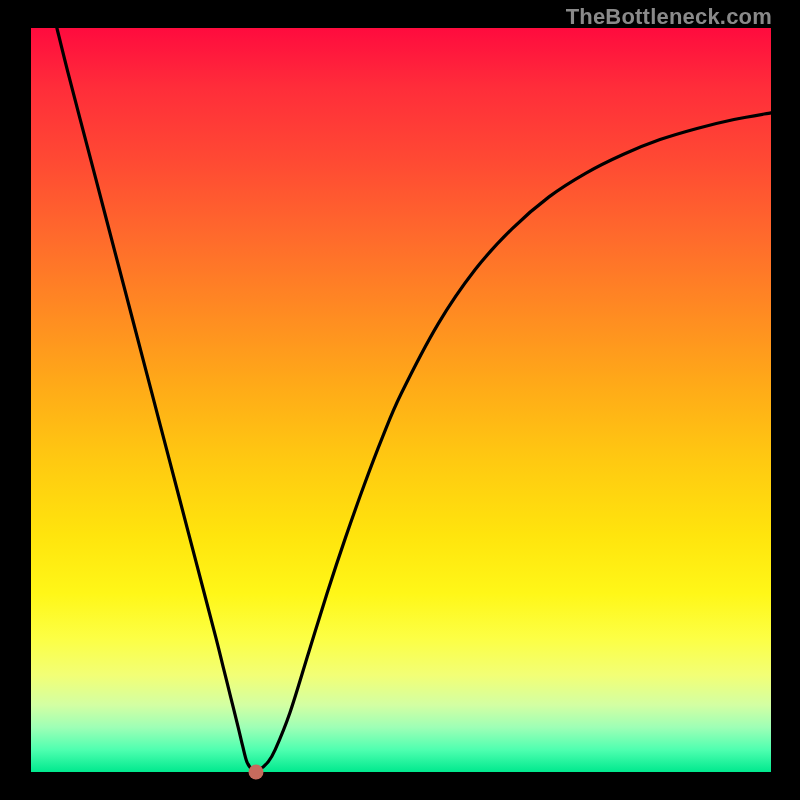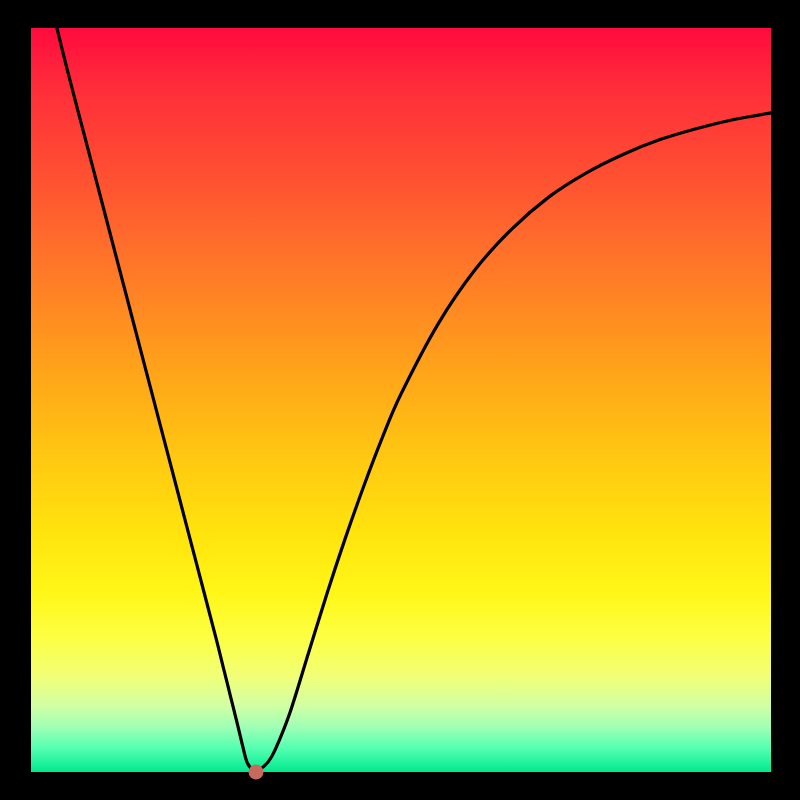--- a/index.html
+++ b/index.html
@@ -75,13 +75,14 @@
 <div class="frame">
 
   <div class="plot-area"></div>
 
   <svg class="curve" viewBox="0 0 740 744" preserveAspectRatio="none">
     <path id="curve-path" d="M 25.90 0.00 C 27.75 7.44, 32.07 25.42, 37.00 44.64 C 41.93 63.86, 49.33 91.76, 55.50 115.32 C 61.67 138.88, 67.83 162.44, 74.00 186.00 C 80.17 209.56, 86.33 233.12, 92.50 256.68 C 98.67 280.24, 104.83 303.80, 111.00 327.36 C 117.17 350.92, 123.33 374.48, 129.50 398.04 C 135.67 421.60, 141.83 445.16, 148.00 468.72 C 154.17 492.28, 160.33 515.84, 166.50 539.40 C 172.67 562.96, 180.68 593.34, 185.00 610.08 C 189.32 626.82, 189.93 629.92, 192.40 639.84 C 194.87 649.76, 197.33 659.68, 199.80 669.60 C 202.27 679.52, 205.23 691.30, 207.20 699.36 C 209.17 707.42, 210.16 712.13, 211.64 717.96 C 213.12 723.79, 214.35 730.36, 216.08 734.33 C 217.81 738.30, 220.03 740.53, 222.00 741.77 C 223.97 743.01, 225.45 743.01, 227.92 741.77 C 230.39 740.53, 234.09 737.68, 236.80 734.33 C 239.51 730.98, 240.50 729.99, 244.20 721.68 C 247.90 713.37, 253.45 700.60, 259.00 684.48 C 264.55 668.36, 271.33 644.80, 277.50 624.96 C 283.67 605.12, 289.83 584.66, 296.00 565.44 C 302.17 546.22, 308.33 527.62, 314.50 509.64 C 320.67 491.66, 326.83 474.30, 333.00 457.56 C 339.17 440.82, 345.33 424.45, 351.50 409.20 C 357.67 393.95, 360.75 384.90, 370.00 366.05 C 379.25 347.20, 394.67 316.82, 407.00 296.11 C 419.33 275.40, 431.67 257.67, 444.00 241.80 C 456.33 225.93, 468.67 213.03, 481.00 200.88 C 493.33 188.73, 505.67 178.19, 518.00 168.89 C 530.33 159.59, 542.67 152.15, 555.00 145.08 C 567.33 138.01, 579.67 132.06, 592.00 126.48 C 604.33 120.90, 616.67 115.94, 629.00 111.60 C 641.33 107.26, 653.67 103.79, 666.00 100.44 C 678.33 97.09, 690.67 94.12, 703.00 91.51 C 715.33 88.91, 733.83 85.93, 740.00 84.82" fill="none" stroke="#000000" stroke-width="3.2" stroke-linecap="round" stroke-linejoin="round"></path>
   </svg>
 
   <div class="marker" id="min-marker" style="left: 255.96px; top: 772px; background: rgb(199, 106, 93);"></div>
 
+  <div class="watermark">TheBottleneck.com</div>
 </div>
 
 </body></html>

